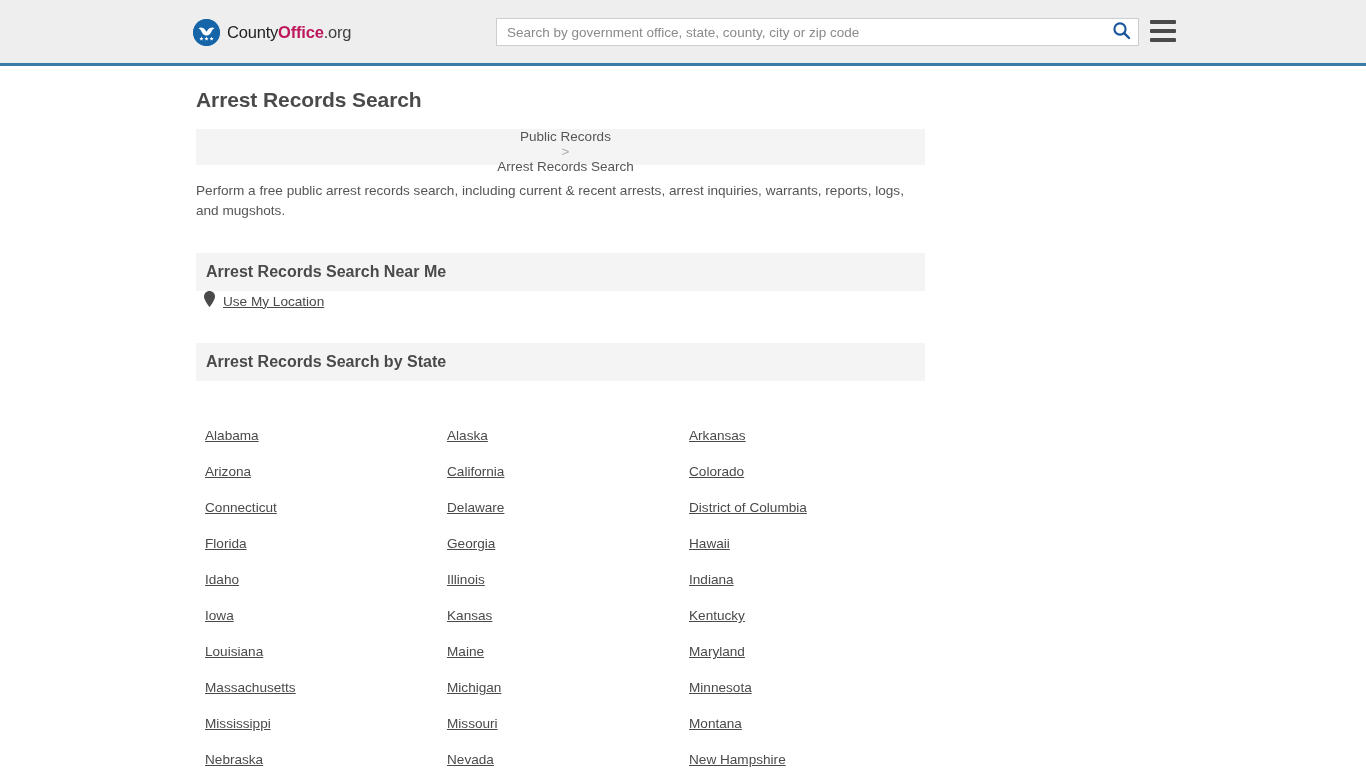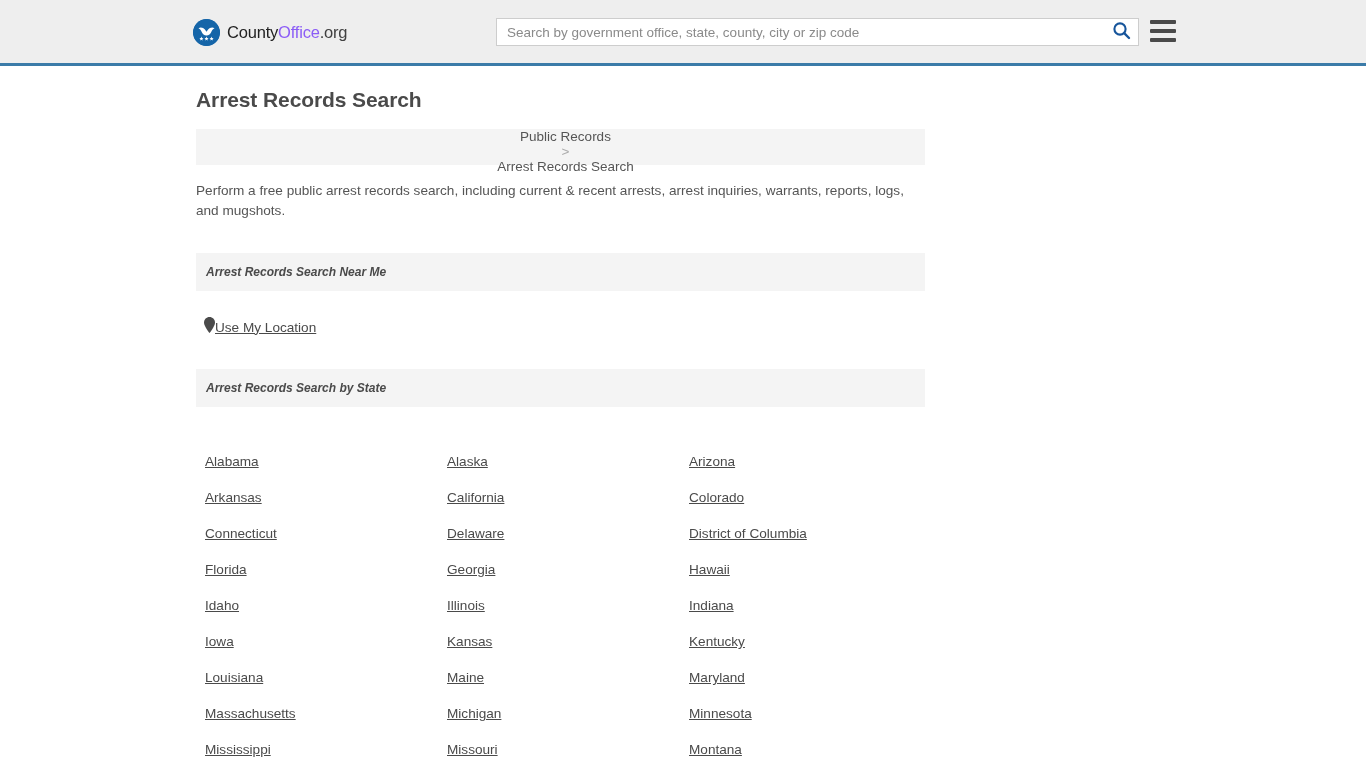--- a/index.html
+++ b/index.html
@@ -42,21 +42,21 @@
     overflow: hidden;
   }
   .brand-mark svg { display: block; }
   .brand-text {
     font-size: 16.5px;
     letter-spacing: -0.2px;
     white-space: nowrap;
     line-height: 1;
   }
   .brand-text .t-county { color: #222222; text-align: center; }
-  .brand-text .t-office { color: #8b5cf6; font-weight: normal; }
+  .brand-text .t-office { color: #be185d; font-weight: bold; }
   .brand-text .t-org    { color: #404040; }
 
   .search-wrap {
     position: absolute;
     left: 496px;
     top: 18px;
     width: 643px;
     height: 28px;
     background: #ffffff;
     border: 1px solid #cdcdcd;
@@ -149,30 +149,29 @@
     max-width: 712px;
   }
 
   .section-head {
     margin-top: 32px;
     height: 38px;
     background: #f4f4f4;
     display: flex;
     align-items: center;
     padding-left: 10px;
-    font-size: 12px;
+    font-size: 16px;
     font-weight: bold;
     color: #4a4a4a;
-    font-style: italic;
   }
 
   .near-me-row {
-    margin-top: 26px;
-    display: flex;
-    align-items: center;
+    display: flex;
+    align-items: center;
+    gap: 8px;
     padding-left: 8px;
   }
   .pin-icon { display: block; }
   .near-me-link {
     font-size: 13.6px;
     color: #4a4a4a;
     text-decoration: underline;
   }
 
   .state-grid {
@@ -262,24 +261,24 @@
     <div class="section-head">Arrest Records Search by State</div>
 
     <div class="state-grid">
         <div class="state-cell">
           <a href="#">Alabama</a>
         </div>
         <div class="state-cell">
           <a href="#">Alaska</a>
         </div>
         <div class="state-cell">
+          <a href="#">Arkansas</a>
+        </div>
+        <div class="state-cell">
           <a href="#">Arizona</a>
-        </div>
-        <div class="state-cell">
-          <a href="#">Arkansas</a>
         </div>
         <div class="state-cell">
           <a href="#">California</a>
         </div>
         <div class="state-cell">
           <a href="#">Colorado</a>
         </div>
         <div class="state-cell">
           <a href="#">Connecticut</a>
         </div>

